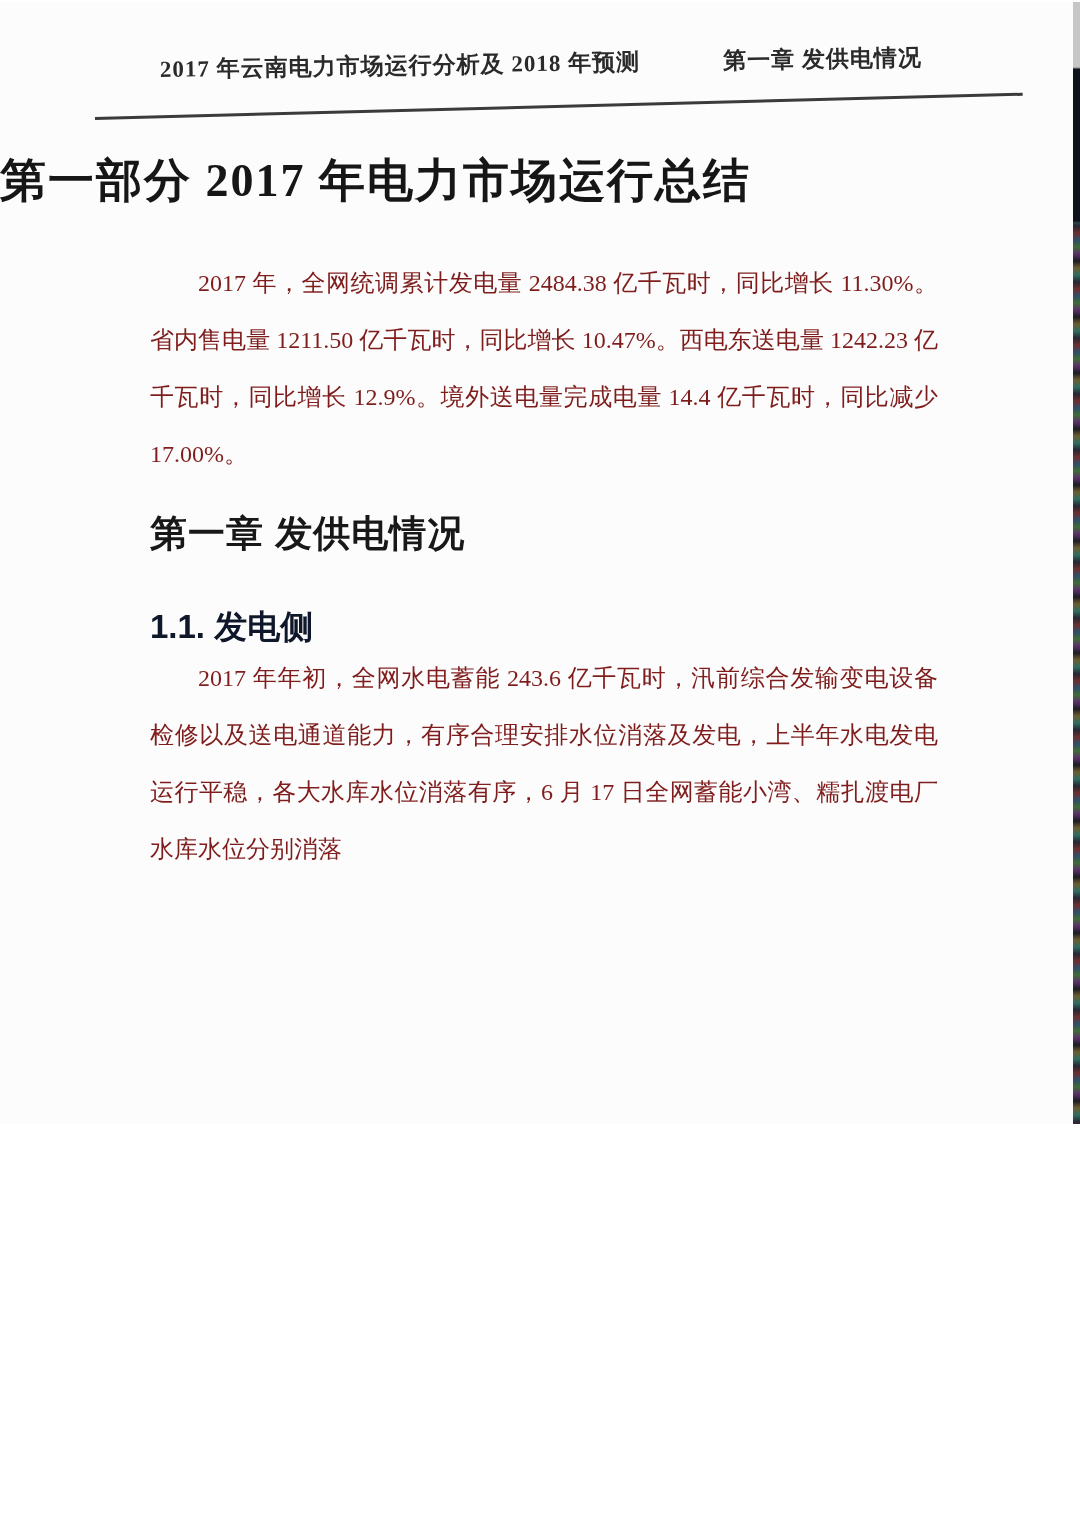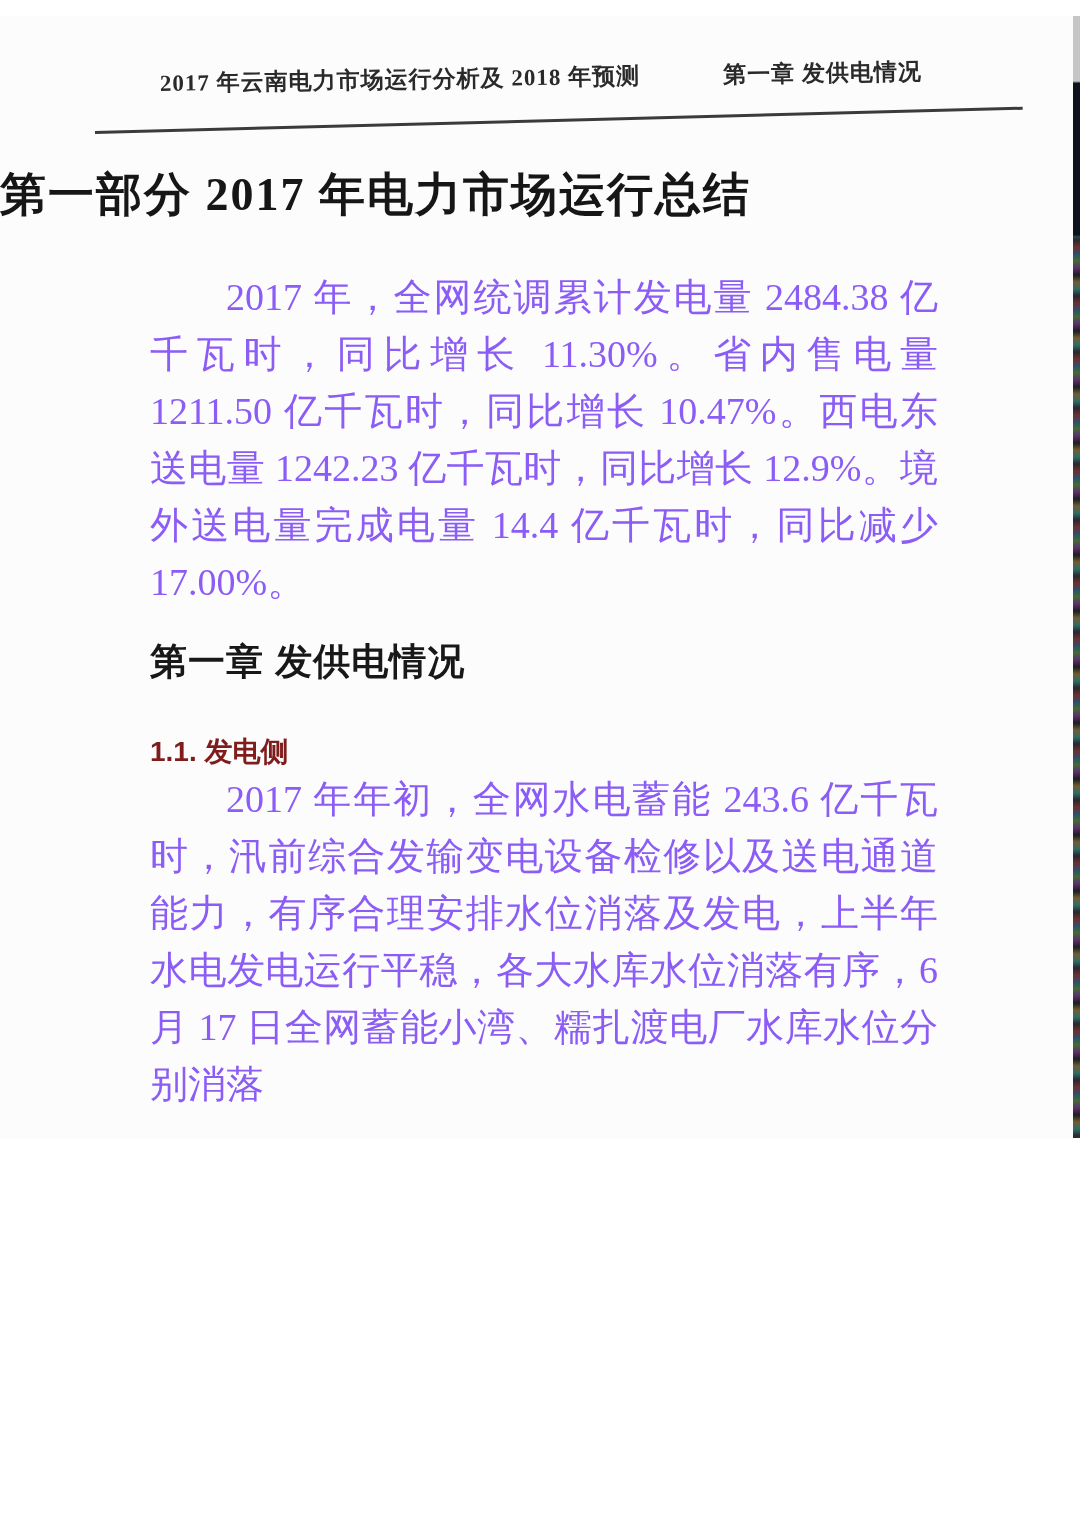--- a/index.html
+++ b/index.html
@@ -1,20 +1,20 @@
 <!DOCTYPE html>
 <html><head>
 <meta charset="utf-8">
 <style>
   html, body { margin: 0; padding: 0; background: #ffffff; }
   .page {
     position: relative;
     width: 1080px;
     height: 1122px;
-    margin: 16px auto;
+    margin: 2px auto;
     background: #fcfcfc;
     overflow: hidden;
     font-family: "Liberation Serif", "DejaVu Serif", serif;
     color: #1d1d1d;
   }
 
   
   .header {
     position: absolute;
     top: 52px; left: 160px; right: 158px;
@@ -51,40 +51,40 @@
   }
 
   
   .content {
     position: absolute;
     top: 253px; left: 150px;
     width: 788px;
   }
   .content p {
     margin: 0;
-    font-size: 38px;
+    font-size: 24px;
     line-height: 57px;
     text-align: justify;
     text-indent: 2em;
-    color: #8b5cf6;
+    color: #7f1d1d;
   }
   .chapter-heading {
     margin: 26px 0 0 0;
     font-family: "Liberation Sans", "DejaVu Sans", sans-serif;
     font-size: 37px;
     font-weight: bold;
     color: #181818;
     letter-spacing: 1px;
   }
   .section-heading {
     margin: 46px 0 0 0;
     font-family: "Liberation Sans", "DejaVu Sans", sans-serif;
-    font-size: 28px;
+    font-size: 33px;
     font-weight: bold;
-    color: #7f1d1d;
+    color: #0f172a;
   }
   .p2 { margin-top: 36px !important; }
   .lead-bold {
     font-family: "Liberation Sans", "DejaVu Sans", sans-serif;
     font-weight: bold;
   }
 
   
   .page-number {
     position: absolute;

